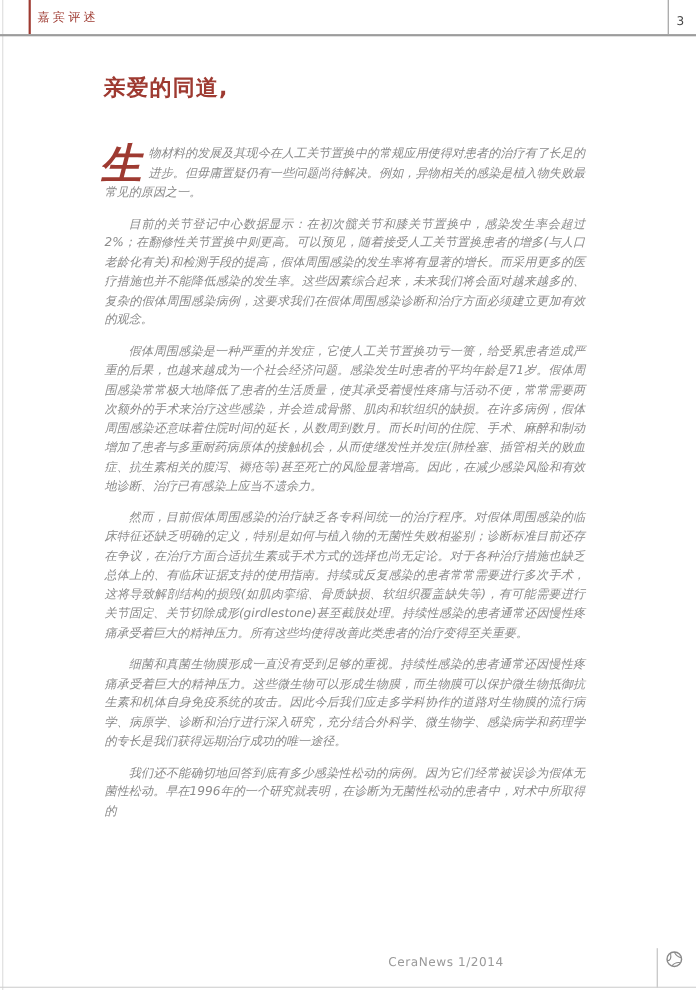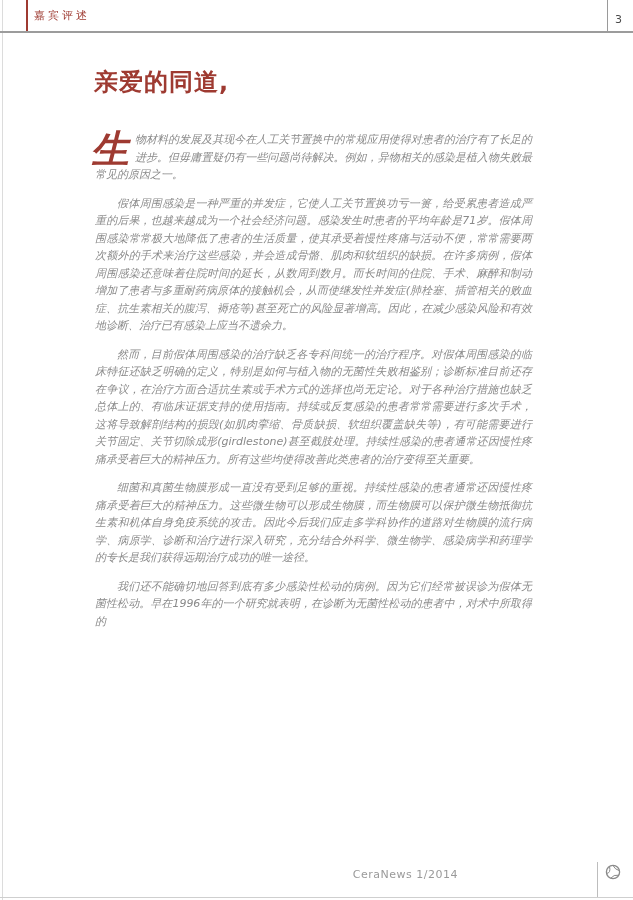--- a/index.html
+++ b/index.html
@@ -21,21 +21,21 @@
     position:absolute;left:34px;top:8px;
     font-size:11px;font-weight:normal;letter-spacing:3px;color:#9e3a31;
   }
   .header-right-divider{position:absolute;left:607px;top:0;width:1px;height:31px;background:#9a9a9a;}
   .page-number{position:absolute;left:615px;top:13px;font-size:11px;color:#4a4a4a;}
   .header-rule{position:absolute;left:0;top:31px;width:633px;height:2px;background:#9c9c9c;}
 
   
   .title{
     position:absolute;left:94px;top:66px;margin:0;
-    font-size:24px;font-weight:bold;color:#9e3a31;
+    font-size:20px;font-weight:bold;color:#9e3a31;
     letter-spacing:1px;
   }
 
   
   .article{
     position:absolute;left:95px;top:131px;width:437px;
     color:#8a8a8a;font-size:11px;line-height:17.5px;
     font-style:italic;text-align:justify;
   }
   .para{margin:0 0 11px 0;}
@@ -66,20 +66,21 @@
     <span class="section-label">嘉宾评述</span>
     <div class="header-right-divider"></div>
     <span class="page-number">3</span>
     <div class="header-rule"></div>
   </div>
 
   <h1 class="title">亲爱的同道,</h1>
 
   <div class="article">
     <p class="para"><span class="dropcap">生</span><span>物材料的发展及其现今在人工关节置换中的常规应用使得对患者的治疗有了长足的进步。但毋庸置疑仍有一些问题尚待解决。例如，异物相关的感染是植入物失败最常见的原因之一。</span></p>
+    <p class="para indent">目前的关节登记中心数据显示：在初次髋关节和膝关节置换中，感染发生率会超过2%；在翻修性关节置换中则更高。可以预见，随着接受人工关节置换患者的增多(与人口老龄化有关)和检测手段的提高，假体周围感染的发生率将有显著的增长。而采用更多的医疗措施也并不能降低感染的发生率。这些因素综合起来，未来我们将会面对越来越多的、复杂的假体周围感染病例，这要求我们在假体周围感染诊断和治疗方面必须建立更加有效的观念。</p>
     <p class="para indent">假体周围感染是一种严重的并发症，它使人工关节置换功亏一篑，给受累患者造成严重的后果，也越来越成为一个社会经济问题。感染发生时患者的平均年龄是71岁。假体周围感染常常极大地降低了患者的生活质量，使其承受着慢性疼痛与活动不便，常常需要两次额外的手术来治疗这些感染，并会造成骨骼、肌肉和软组织的缺损。在许多病例，假体周围感染还意味着住院时间的延长，从数周到数月。而长时间的住院、手术、麻醉和制动增加了患者与多重耐药病原体的接触机会，从而使继发性并发症(肺栓塞、插管相关的败血症、抗生素相关的腹泻、褥疮等)甚至死亡的风险显著增高。因此，在减少感染风险和有效地诊断、治疗已有感染上应当不遗余力。</p>
     <p class="para indent">然而，目前假体周围感染的治疗缺乏各专科间统一的治疗程序。对假体周围感染的临床特征还缺乏明确的定义，特别是如何与植入物的无菌性失败相鉴别；诊断标准目前还存在争议，在治疗方面合适抗生素或手术方式的选择也尚无定论。对于各种治疗措施也缺乏总体上的、有临床证据支持的使用指南。持续或反复感染的患者常常需要进行多次手术，这将导致解剖结构的损毁(如肌肉挛缩、骨质缺损、软组织覆盖缺失等)，有可能需要进行关节固定、关节切除成形(girdlestone)甚至截肢处理。持续性感染的患者通常还因慢性疼痛承受着巨大的精神压力。所有这些均使得改善此类患者的治疗变得至关重要。</p>
     <p class="para indent">细菌和真菌生物膜形成一直没有受到足够的重视。持续性感染的患者通常还因慢性疼痛承受着巨大的精神压力。这些微生物可以形成生物膜，而生物膜可以保护微生物抵御抗生素和机体自身免疫系统的攻击。因此今后我们应走多学科协作的道路对生物膜的流行病学、病原学、诊断和治疗进行深入研究，充分结合外科学、微生物学、感染病学和药理学的专长是我们获得远期治疗成功的唯一途径。</p>
     <p class="para indent">我们还不能确切地回答到底有多少感染性松动的病例。因为它们经常被误诊为假体无菌性松动。早在1996年的一个研究就表明，在诊断为无菌性松动的患者中，对术中所取得的</p>
   </div>
 
   <div class="footer">
     <span class="pub">CeraNews 1/2014</span>
     <div class="footer-divider"></div>
     <span class="logo">

